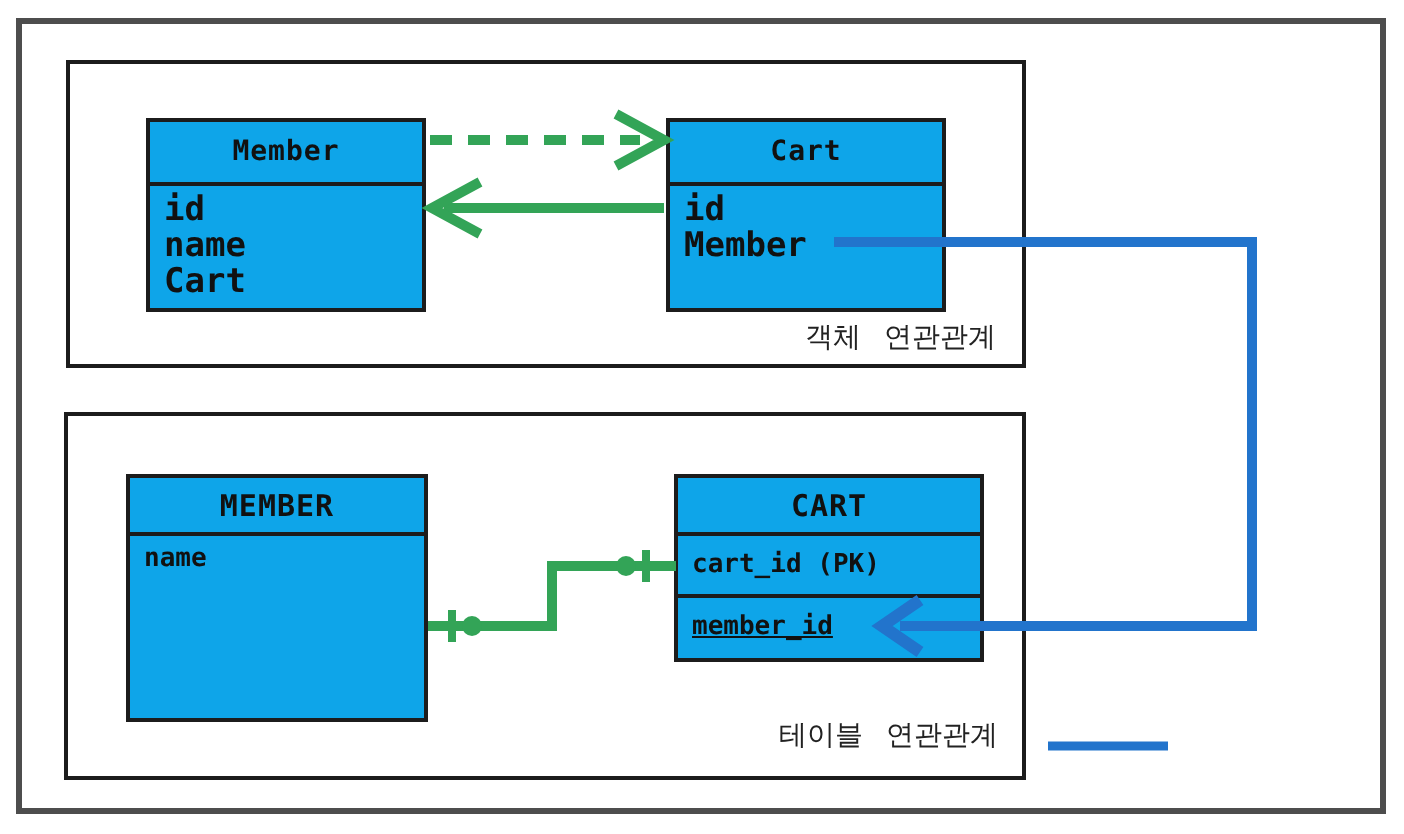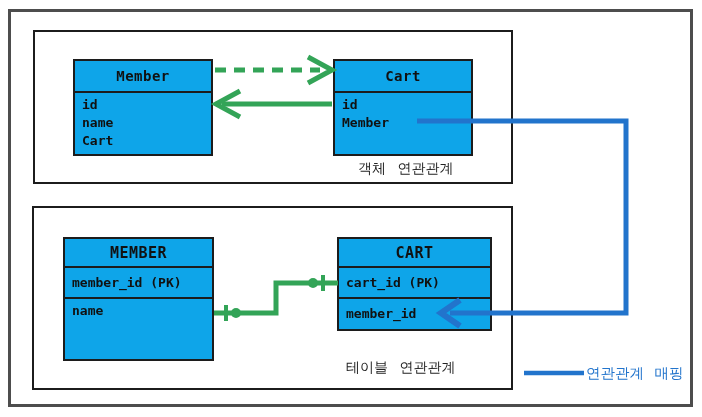--- a/index.html
+++ b/index.html
@@ -11,53 +11,53 @@
     position:absolute;left:8px;top:9px;width:679px;height:392px;
     border:3px solid var(--outer_border,#4d4d4d);
   }
   .panel{
     position:absolute;border:2px solid var(--box_border,#1c1c1c);background:transparent;
   }
   .panel-top{left:33px;top:30px;width:476px;height:150px;}
   .panel-bottom{left:32px;top:206px;width:477px;height:180px;}
   .caption{
     position:absolute;font-size:14px;color:var(--caption_text,#222);
-    word-spacing:7px;white-space:nowrap;
+    text-align:right;word-spacing:7px;white-space:nowrap;
   }
   .caption-object{left:358px;top:160px;width:140px;}
   .caption-table{left:346px;top:359px;width:153px;}
   .entity{
     position:absolute;border:2px solid var(--box_border,#1c1c1c);background:#0ea5e9;
     font-family:"DejaVu Sans Mono","Liberation Mono",monospace;font-weight:bold;
   }
   .entity-header{
     border-bottom:2px solid var(--box_border,#1c1c1c);
     display:flex;align-items:center;justify-content:center;
     font-size:14px;letter-spacing:0.5px;
   }
-  .entity-field{font-size:13px;padding-left:7px;line-height:18px;}
+  .entity-field{font-size:17px;padding-left:7px;line-height:18px;}
   .entity-body{padding-top:3px;}
   .row{
     font-size:13px;padding-left:7px;display:flex;align-items:center;
   }
   .row-divided{border-bottom:2px solid var(--box_border,#1c1c1c);}
   
   .box-member{left:73px;top:59px;width:136px;height:93px;}
   .box-member .entity-header{height:30px;}
   .box-cart{left:333px;top:59px;width:136px;height:93px;}
   .box-cart .entity-header{height:30px;}
   
   .box-MEMBER{left:63px;top:237px;width:147px;height:120px;}
   .box-MEMBER .entity-header{height:27px;font-size:15px;}
   .box-MEMBER .row1{height:29px;}
   .box-MEMBER .row2{height:60px;align-items:flex-start;padding-top:4px;}
   .box-CART{left:337px;top:237px;width:151px;height:90px;}
   .box-CART .entity-header{height:27px;font-size:15px;}
   .box-CART .row1{height:29px;}
-  .box-CART .row2{height:29px;}
+  .box-CART .row2{height:29px;text-decoration:underline;}
   svg.overlay{position:absolute;left:0;top:0;width:702px;height:417px;pointer-events:none;}
   .g-stroke{stroke:var(--green,#33a457);fill:none;}
   .g-fill{fill:var(--green,#33a457);stroke:none;}
   .b-stroke{stroke:var(--blue,#2274cc);fill:none;}
   .legend-label{
     position:absolute;left:586px;top:364px;font-size:14.5px;white-space:nowrap;
     color:var(--blue,#2274cc);word-spacing:6px;
   }
 </style>
 </head>
@@ -85,21 +85,20 @@
       <div class="entity-field">id</div>
       <div class="entity-field">Member</div>
     </div>
   </div>
 
   <div class="panel panel-bottom"></div>
   <div class="caption caption-table">테이블 연관관계</div>
 
   <div class="entity box-MEMBER">
     <div class="entity-header">MEMBER</div>
-    <div class="row row1 row-divided">member_id (PK)</div>
     <div class="row row2">name</div>
   </div>
 
   <div class="entity box-CART">
     <div class="entity-header">CART</div>
     <div class="row row1 row-divided">cart_id (PK)</div>
     <div class="row row2">member_id</div>
   </div>
 
   <svg class="overlay" viewBox="0 0 702 417" xmlns="http://www.w3.org/2000/svg">
@@ -123,15 +122,14 @@
     </g>
 
     <g>
       <path class="b-stroke" d="M 417 121 L 626 121 L 626 313 L 450 313" stroke-width="5"></path>
       <polyline class="b-stroke" points="460,300 441,313 460,326" stroke-width="6"></polyline>
     </g>
 
     <line class="b-stroke" x1="524" y1="373" x2="584" y2="373" stroke-width="4.5"></line>
   </svg>
 
-  <div class="legend-label">연관관계 매핑</div>
 
 </div>
 
 </body></html>

